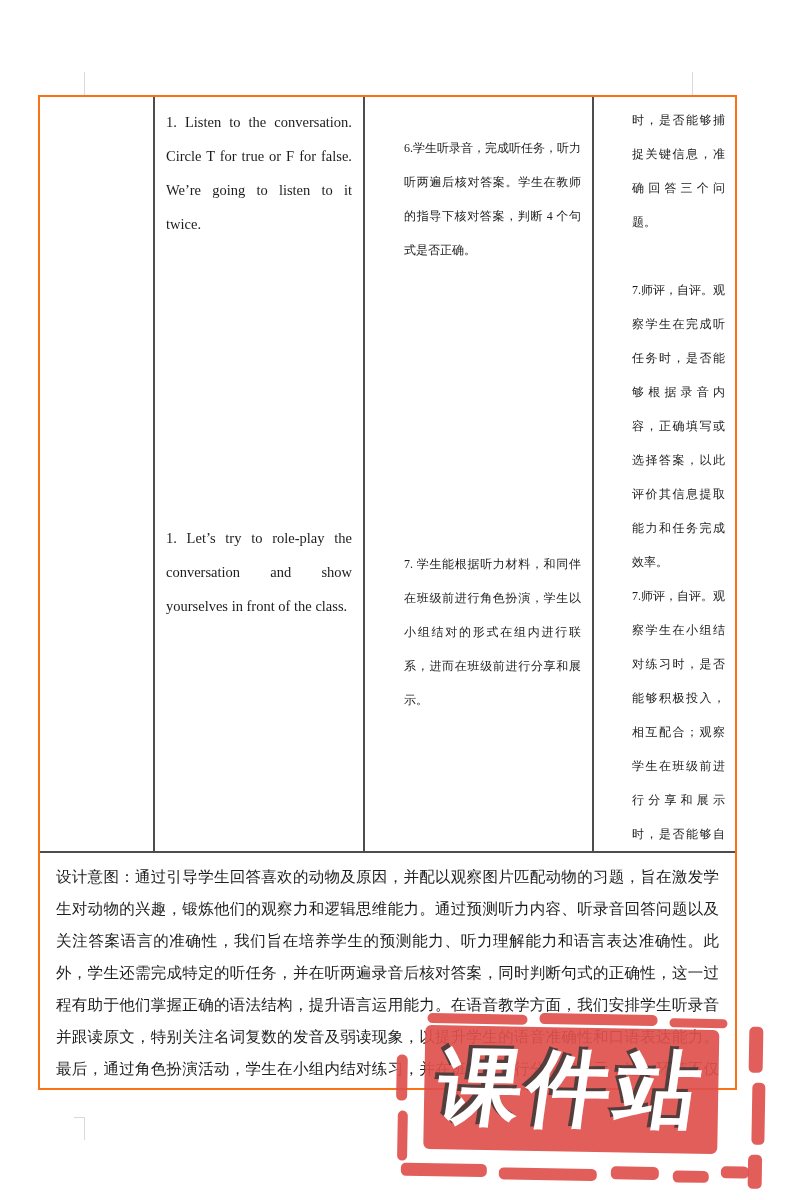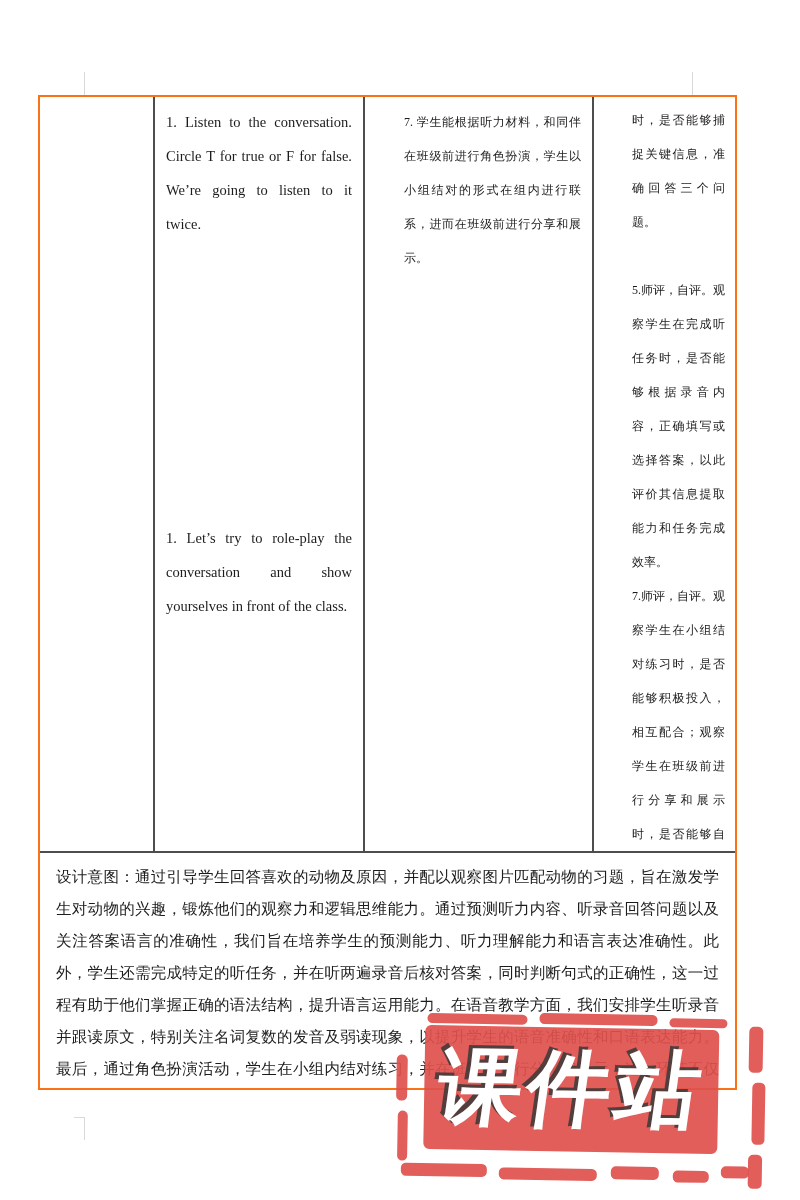--- a/index.html
+++ b/index.html
@@ -107,26 +107,29 @@
   <div class="cell cell-br"></div>
 
   <div class="cell cell-br cell-activities">
     <div class="block-a">
       <p>1. Listen to the conversation. Circle T for true or F for false. We’re going to listen to it twice.</p>
     </div>
     <p>1. Let’s try to role-play the conversation and show yourselves in front of the class.</p>
   </div>
 
   <div class="cell cell-br cell-process">
+    <div class="block-a">
+      <p class="para-1">6.学生听录音，完成听任务，听力听两遍后核对答案。学生在教师的指导下核对答案，判断 4 个句式是否正确。</p>
+    </div>
     <p>7. 学生能根据听力材料，和同伴在班级前进行角色扮演，学生以小组结对的形式在组内进行联系，进而在班级前进行分享和展示。</p>
   </div>
 
   <div class="cell cell-eval">
     <p class="para-1">时，是否能够捕捉关键信息，准确回答三个问题。</p>
-    <p class="para-2">5.师评，自评。观察学生在完成听任务时，是否能够根据录音内容，正确填写或选择答案，以此评价其信息提取能力和任务完成效率。</p>
+    <p class="para-2">7.师评，自评。观察学生在完成听任务时，是否能够根据录音内容，正确填写或选择答案，以此评价其信息提取能力和任务完成效率。</p>
     <p class="para-3">7.师评，自评。观察学生在小组结对练习时，是否能够积极投入，相互配合；观察学生在班级前进行分享和展示时，是否能够自信地表现角色，语言准确，语音语调自然，动作表情到位。</p>
   </div>
 
   <div class="cell cell-design">
     <p>设计意图：通过引导学生回答喜欢的动物及原因，并配以观察图片匹配动物的习题，旨在激发学生对动物的兴趣，锻炼他们的观察力和逻辑思维能力。通过预测听力内容、听录音回答问题以及关注答案语言的准确性，我们旨在培养学生的预测能力、听力理解能力和语言表达准确性。此外，学生还需完成特定的听任务，并在听两遍录音后核对答案，同时判断句式的正确性，这一过程有助于他们掌握正确的语法结构，提升语言运用能力。在语音教学方面，我们安排学生听录音并跟读原文，特别关注名词复数的发音及弱读现象，以提升学生的语音准确性和口语表达能力。最后，通过角色扮演活动，学生在小组内结对练习，并在班级前进行分享和展示，这一环节不仅加深了他们对听力</p>
   </div>
 
 </div>
 
 <div class="stamp">

